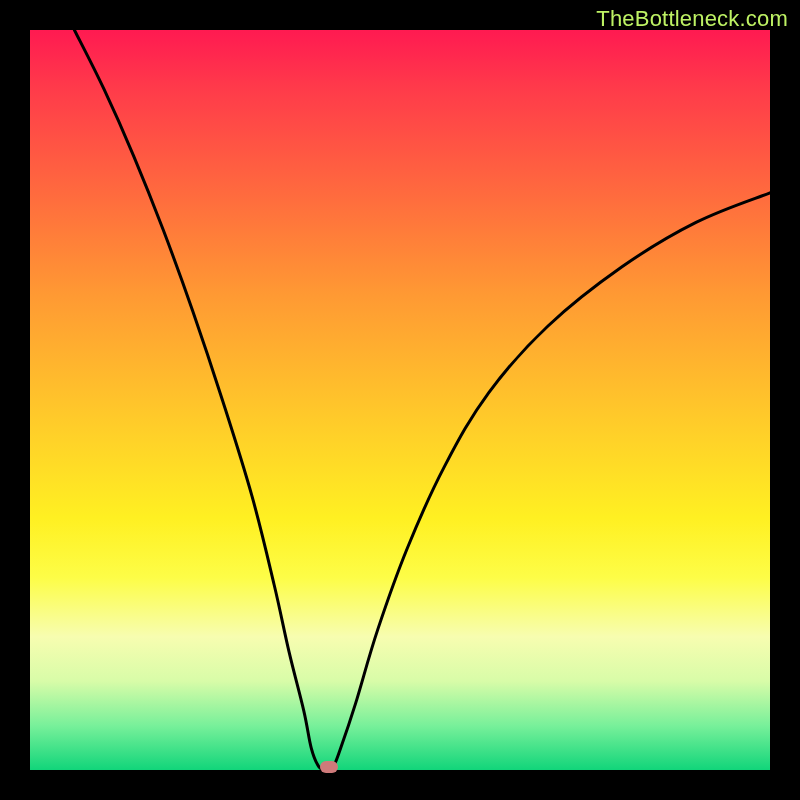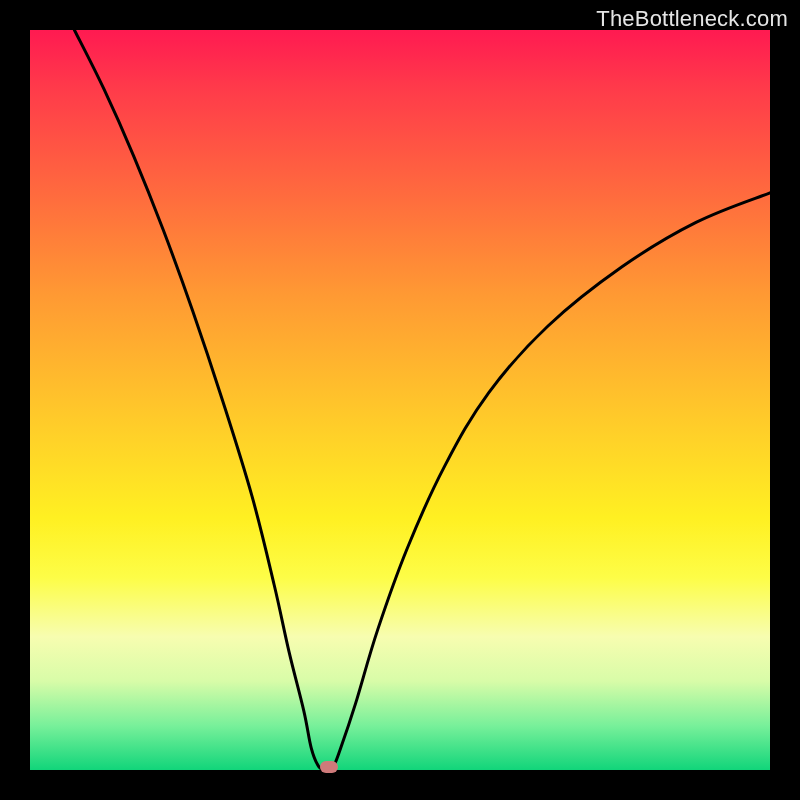--- a/index.html
+++ b/index.html
@@ -27,21 +27,21 @@
       #fdfd47 74%,
       #f7fdb0 82%,
       #d8fca8 88%,
       #78f09a 94%,
       #11d57a 100%);
   }
   .watermark {
     position: absolute;
     top: 6px;
     right: 12px;
-    color: #e5e5e5;
+    color: #bef264;
     font-size: 22px;
     font-weight: 500;
     letter-spacing: 0.2px;
     user-select: none;
   }
   svg.curve {
     position: absolute;
     left: 0;
     top: 0;
     width: 740px;

